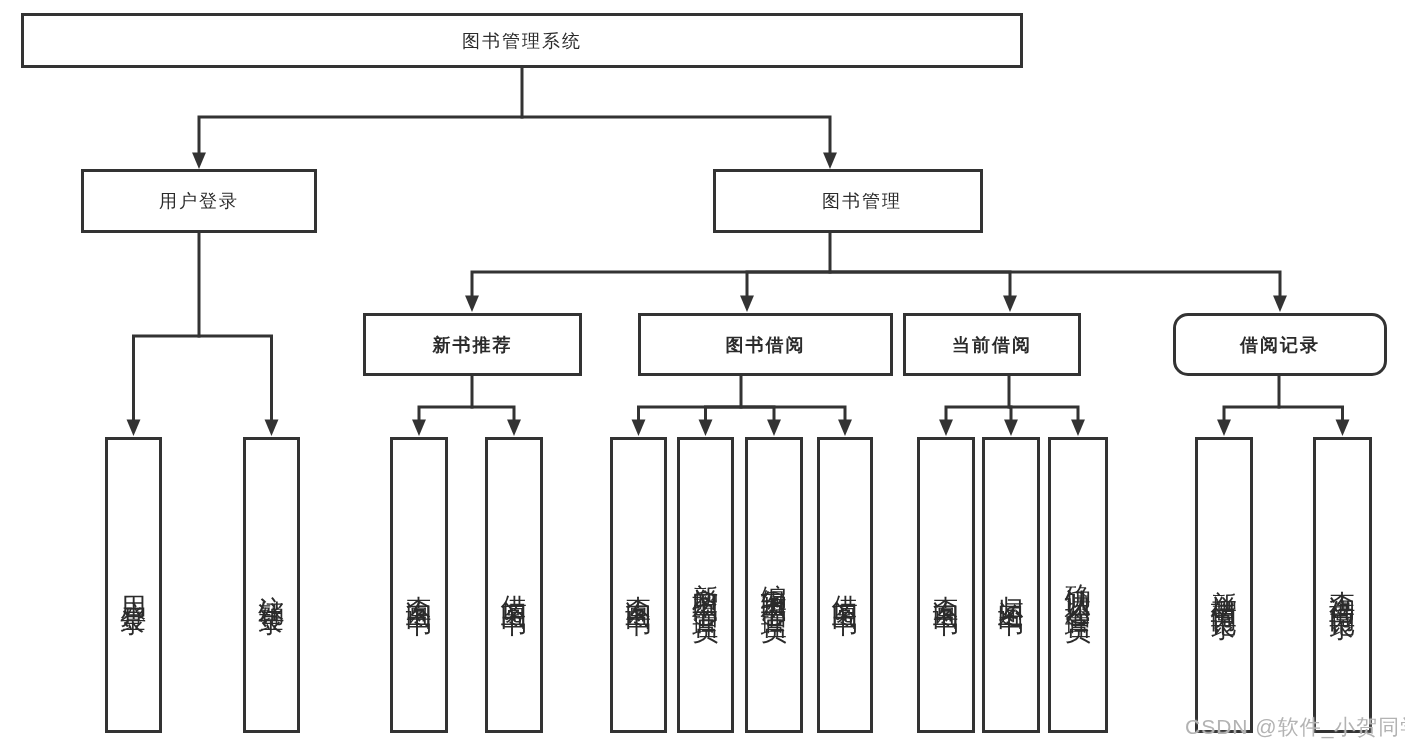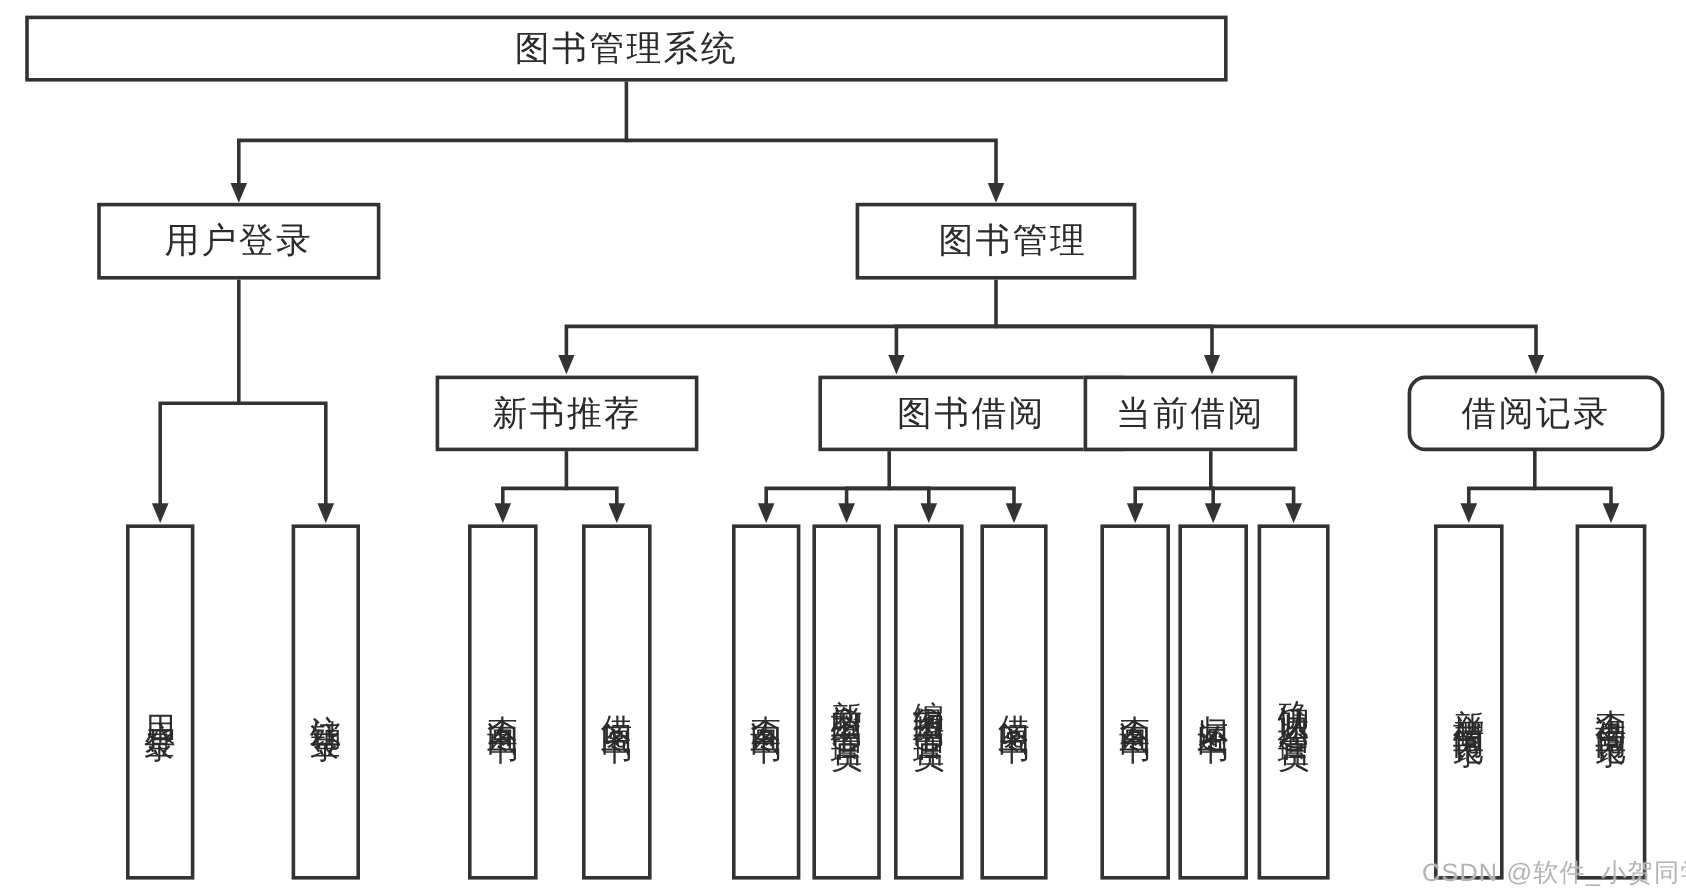--- a/index.html
+++ b/index.html
@@ -22,24 +22,24 @@
   .node{
     position:absolute;
     box-sizing:border-box;
     background:var(--background);
     border:3px solid var(--line);
     display:flex;
     align-items:center;
     justify-content:center;
     z-index:2;
   }
-  .node.h{font-size:29px;letter-spacing:2px;white-space:nowrap;}
+  .node.h{font-size:18px;letter-spacing:2px;white-space:nowrap;}
   .root{left:21px;top:13px;width:1002px;height:55px;}
   .lvl2{top:169px;height:64px;}
-  .lvl3{top:313px;height:63px;font-size:26px;}
+  .lvl3{top:313px;height:63px;font-size:26px;font-weight:bold;}
   .leaf{top:437px;height:296px;}
   .vtext{
     writing-mode:vertical-rl;
     text-orientation:mixed;
     font-size:26px;
     letter-spacing:5px;
     line-height:1.1;
     white-space:nowrap;
   }
   .watermark{
@@ -98,24 +98,24 @@
 
       <path d="M1279 375 V408.5"></path>
       <path d="M1279 407 H1224 V431" marker-end="url(#arw)"></path>
       <path d="M1279 407 H1342.5 V431" marker-end="url(#arw)"></path>
     </g>
   </svg>
 
   <div class="node h root">图书管理系统</div>
 
   <div class="node h lvl2" style="left:81px;width:236px;">用户登录</div>
-  <div class="node h lvl2" style="left:713px;width:234px;padding-left:28px;">图书管理</div>
+  <div class="node h lvl2" style="left:713px;width:270px;padding-left:28px;">图书管理</div>
 
   <div class="node h lvl3" style="left:363px;width:219px;">新书推荐</div>
-  <div class="node h lvl3" style="left:638px;width:255px;margin-left:44px;">图书借阅</div>
+  <div class="node h lvl3" style="left:638px;width:255px;">图书借阅</div>
   <div class="node h lvl3" style="left:903px;width:178px;">当前借阅</div>
   <div class="node h lvl3" style="left:1173px;width:214px;border-radius:15px;">借阅记录</div>
 
   <div class="node leaf" style="left:105px;width:57px;">
     <span class="vtext">用户登录</span>
   </div>
   <div class="node leaf" style="left:243px;width:57px;">
     <span class="vtext">注销登录</span>
   </div>
 

